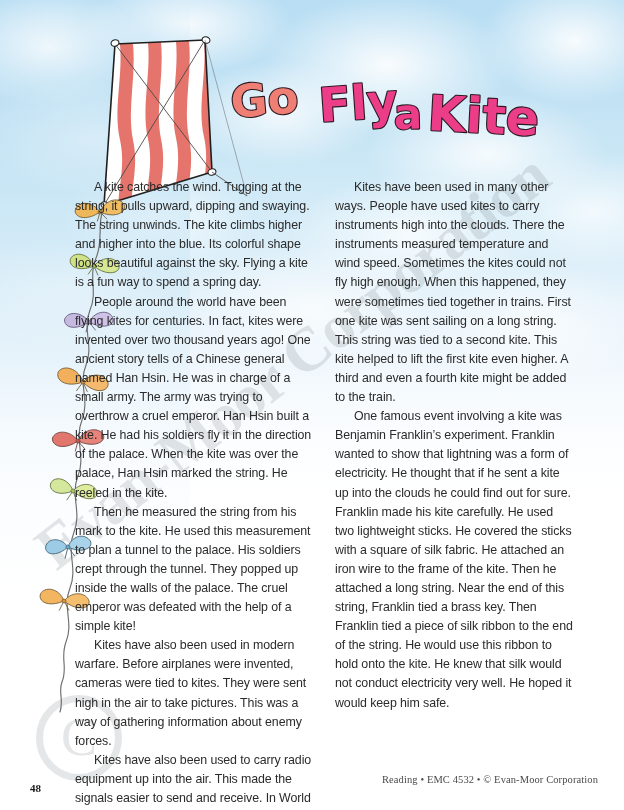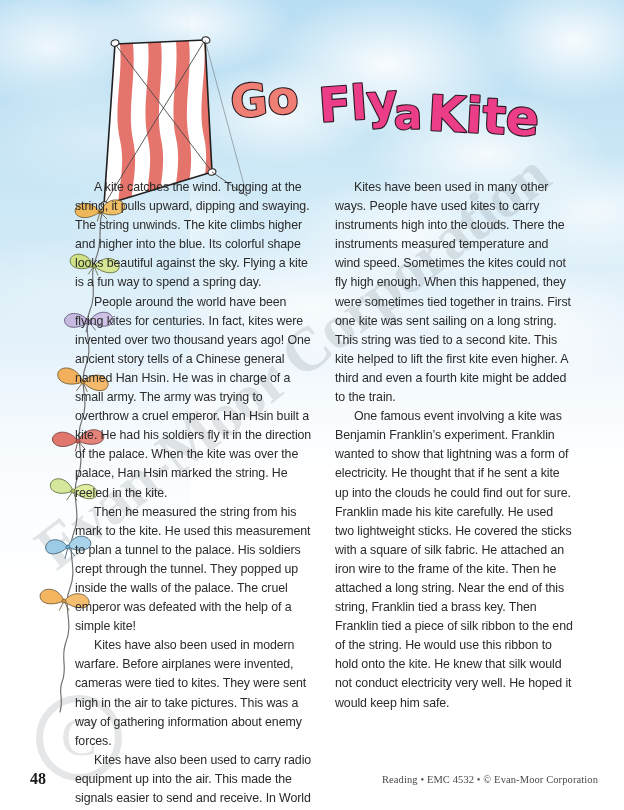--- a/index.html
+++ b/index.html
@@ -152,23 +152,23 @@
     position: absolute;
     left: 0;
     bottom: 16px;
     width: 624px;
     height: 24px;
     z-index: 6;
   }
   .page-num {
     position: absolute;
     left: 30px;
-    top: 0;
+    top: 12px;
     font-family: "Liberation Serif", serif;
-    font-size: 16px;
+    font-size: 11px;
     font-weight: bold;
     color: #1a1a1a;
   }
   .footer-credit {
     position: absolute;
     right: 26px;
     top: 4px;
     font-family: "Liberation Serif", serif;
     font-size: 10.5px;
     color: #4a4a4a;

